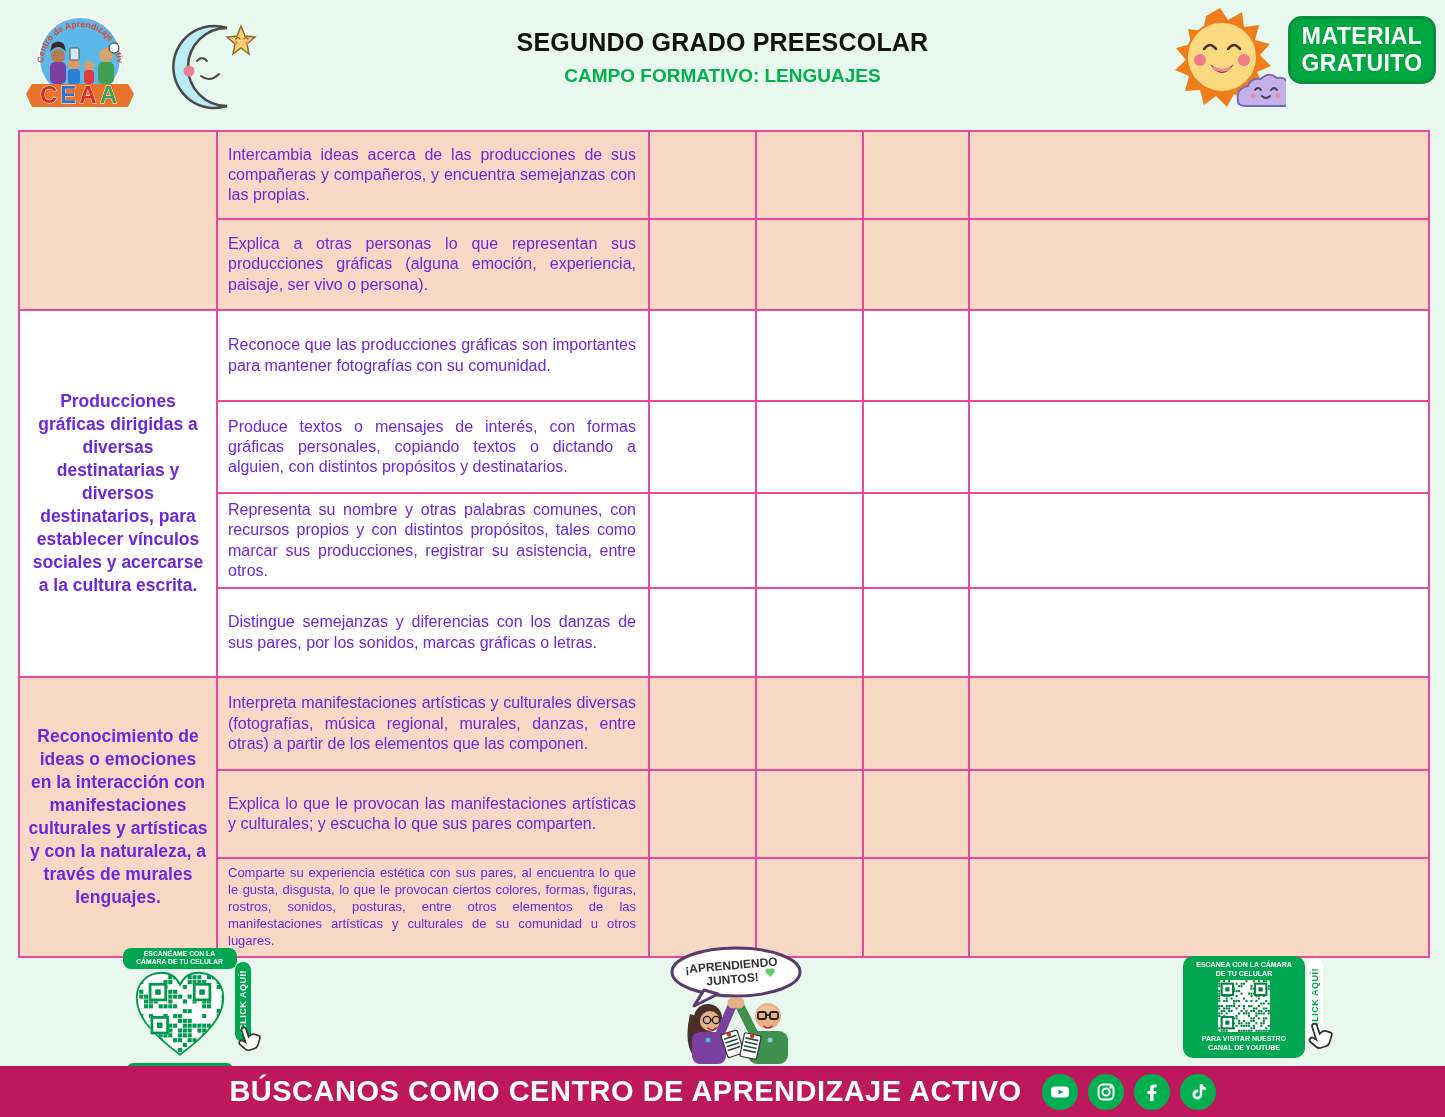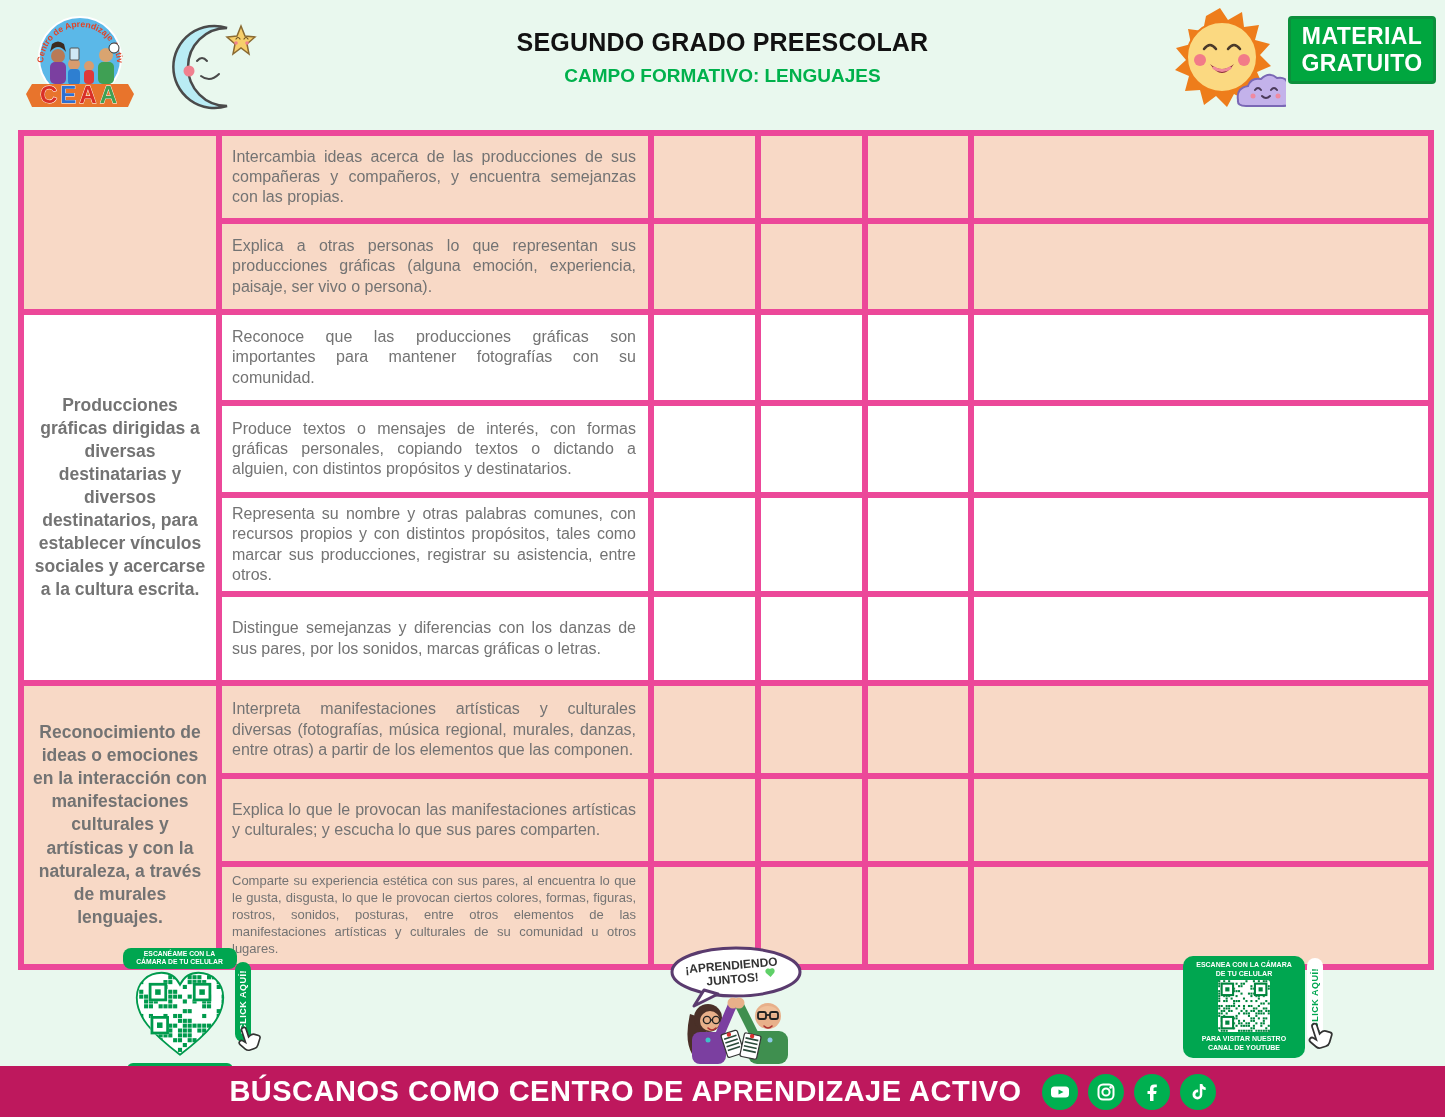--- a/index.html
+++ b/index.html
@@ -6,26 +6,26 @@
   .page{position:relative;width:1445px;height:1117px;background:#e9f8ee;overflow:hidden;
         font-family:"Liberation Sans",sans-serif;}
   
   .hdr-titles{position:absolute;left:0;right:0;top:26px;text-align:center;}
   .title1,.title2{font-size:25px;font-weight:800;color:#121212;line-height:33px;letter-spacing:.2px;}
   .subtitle{font-size:19px;font-weight:800;color:#00b14c;line-height:30px;margin-top:2px;}
   .logo{position:absolute;left:26px;top:10px;}
   .moon{position:absolute;left:163px;top:16px;}
   .sun{position:absolute;left:1158px;top:4px;}
   .badge{position:absolute;left:1288px;top:16px;width:142px;height:62px;background:#00a63f;
-         border:3px solid #0c8f3c;border-radius:4px;display:flex;flex-direction:column;
+         border:3px solid #0c8f3c;border-radius:14px;display:flex;flex-direction:column;
          align-items:center;justify-content:center;}
   .badge span{color:#fff;font-weight:800;font-size:23px;line-height:27px;letter-spacing:.4px;}
   
   table.dosif{position:absolute;left:18px;top:130px;width:1410px;border-collapse:collapse;table-layout:fixed;}
-  table.dosif td{border:6px solid #ec4899;vertical-align:middle;color:#737373;}
+  table.dosif td{border:2px solid #ec4899;vertical-align:middle;color:#6d28d9;}
   td.peach{background:#f8d9c6;}
   td.white{background:#ffffff;}
   td.cat{font-weight:700;font-size:17.5px;text-align:center;line-height:1.32;padding:4px 8px;}
   td.pda{font-size:16px;text-align:justify;line-height:1.27;padding:6px 12px 6px 10px;}
   td.pda.small{font-size:13px;line-height:1.3;}
   
   .pill{background:#00a650;color:#fff;border-radius:8px;font-weight:800;text-align:center;
         text-transform:uppercase;line-height:1.25;}
   .qr-left{position:absolute;left:112px;top:948px;width:135px;}
   .qr-left .pill.top{width:108px;margin:0 auto;font-size:6.8px;padding:2px 3px;}

